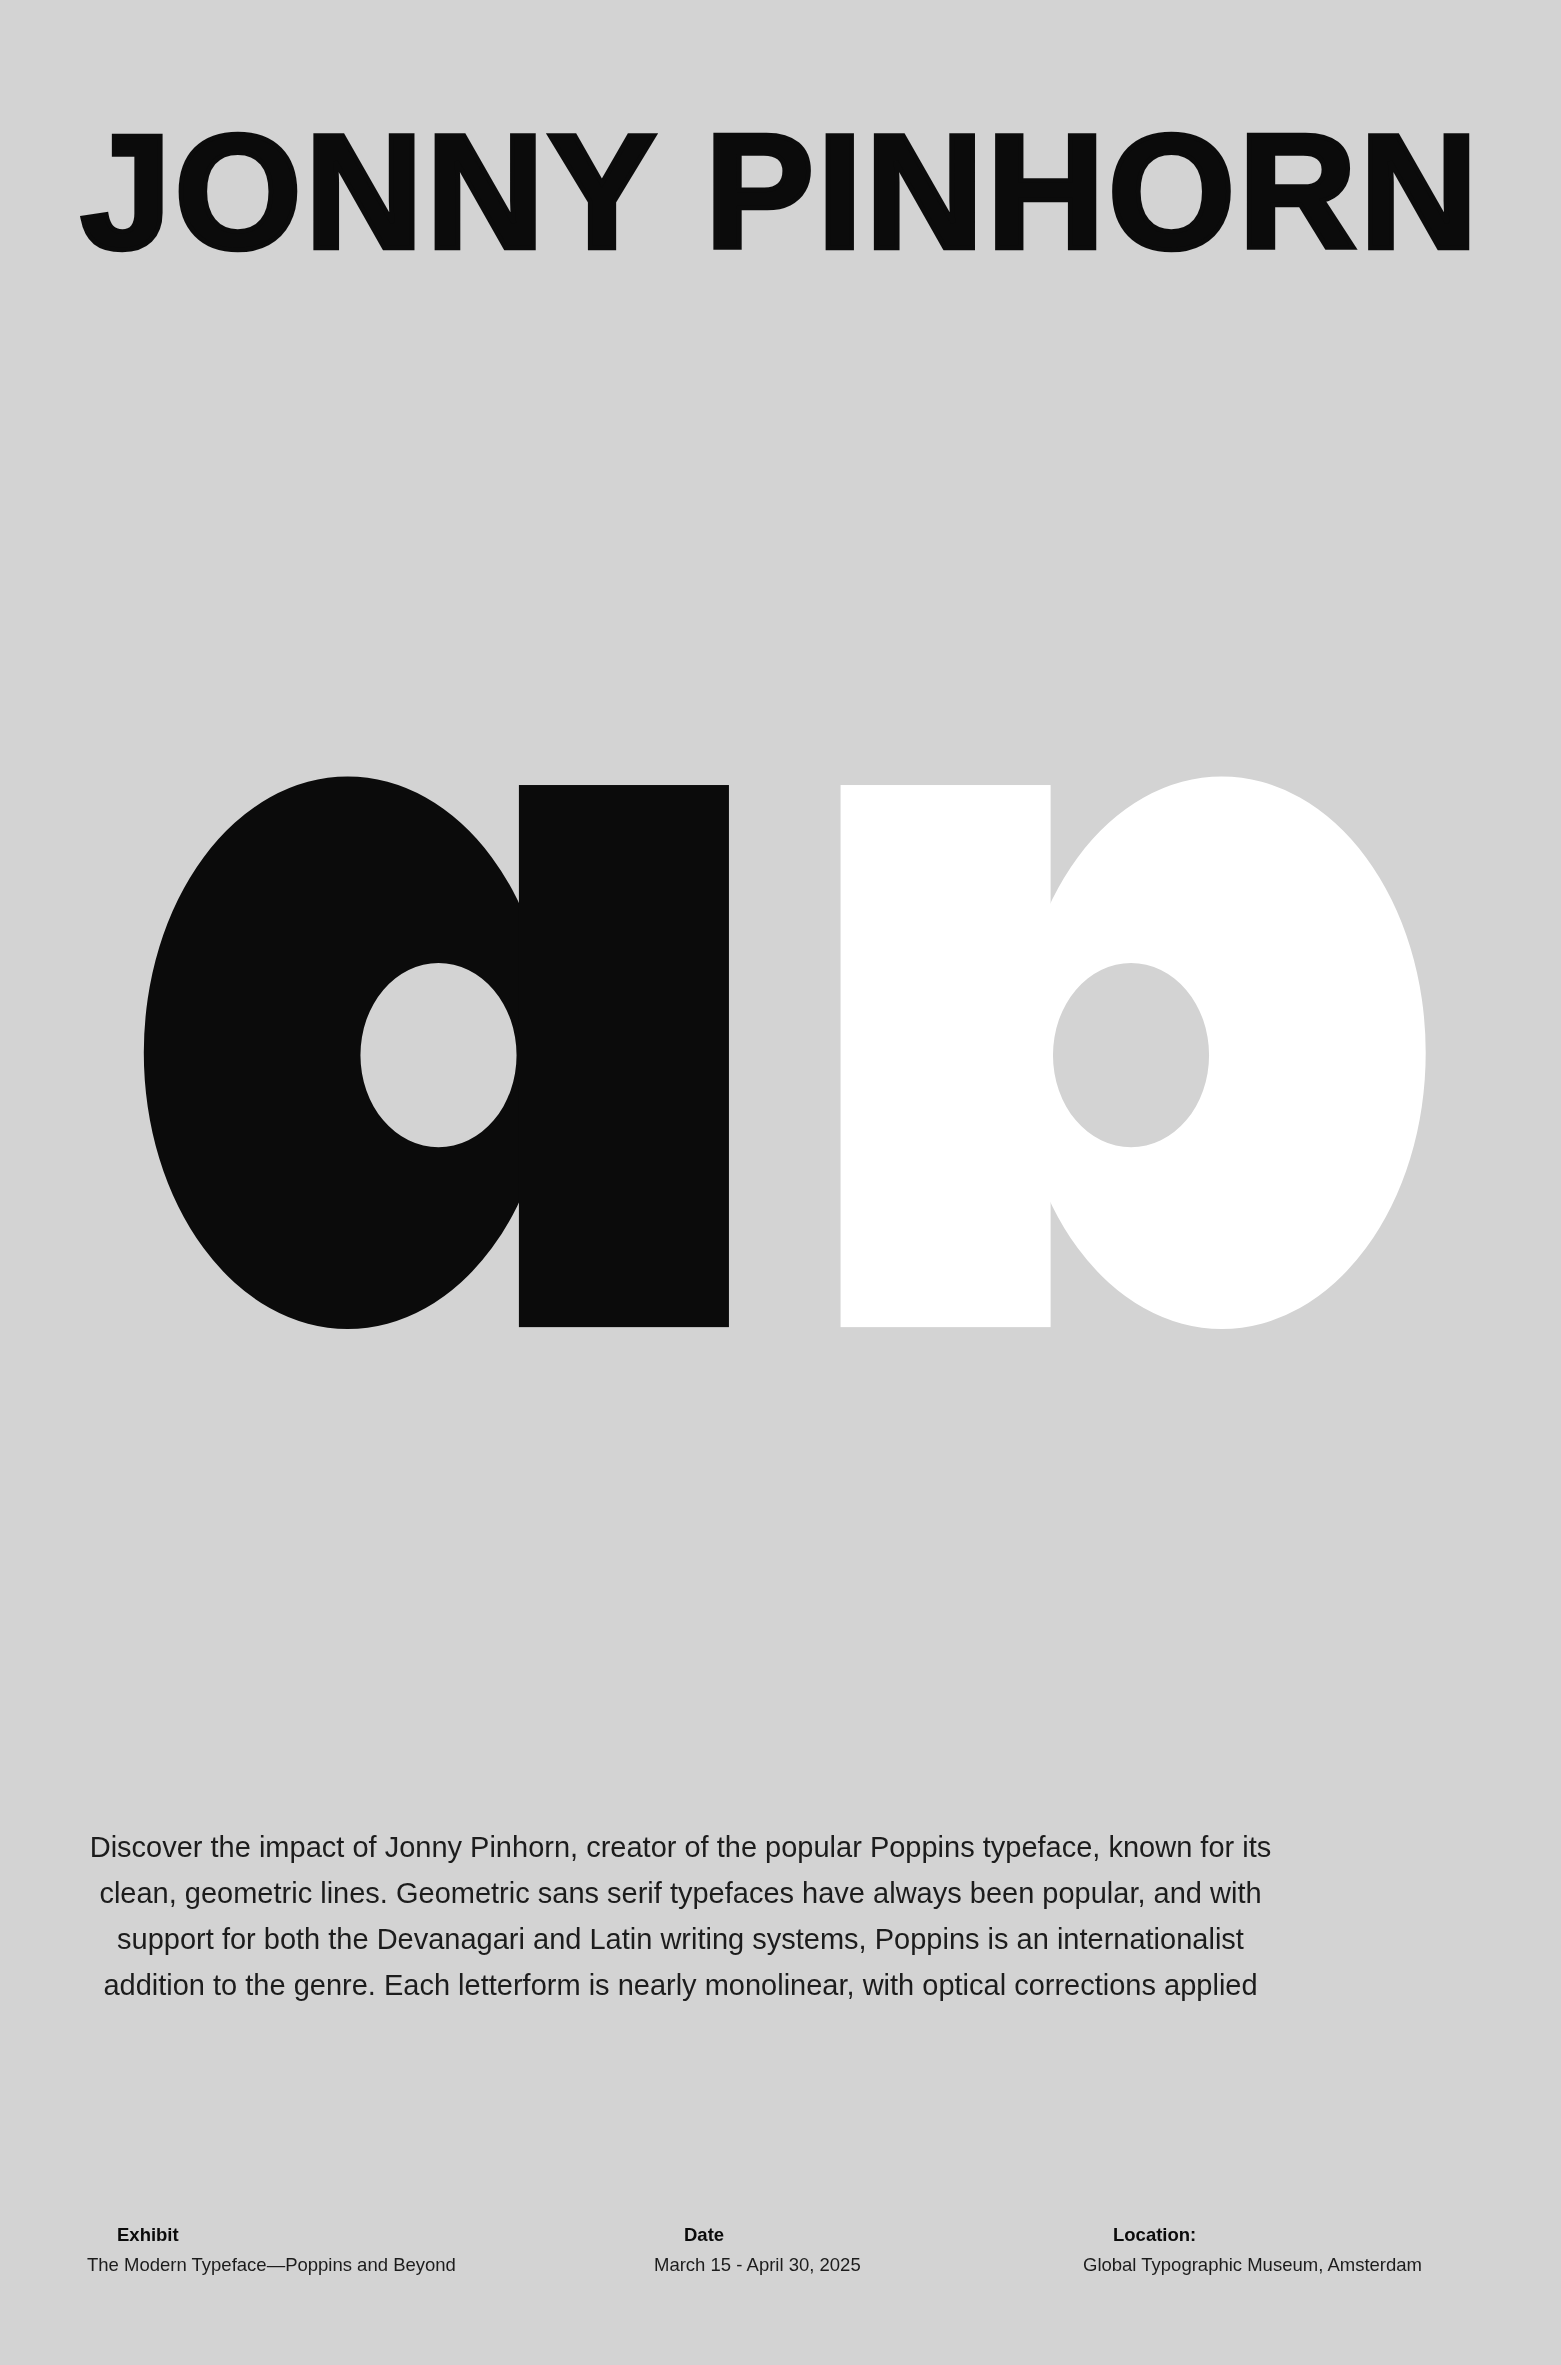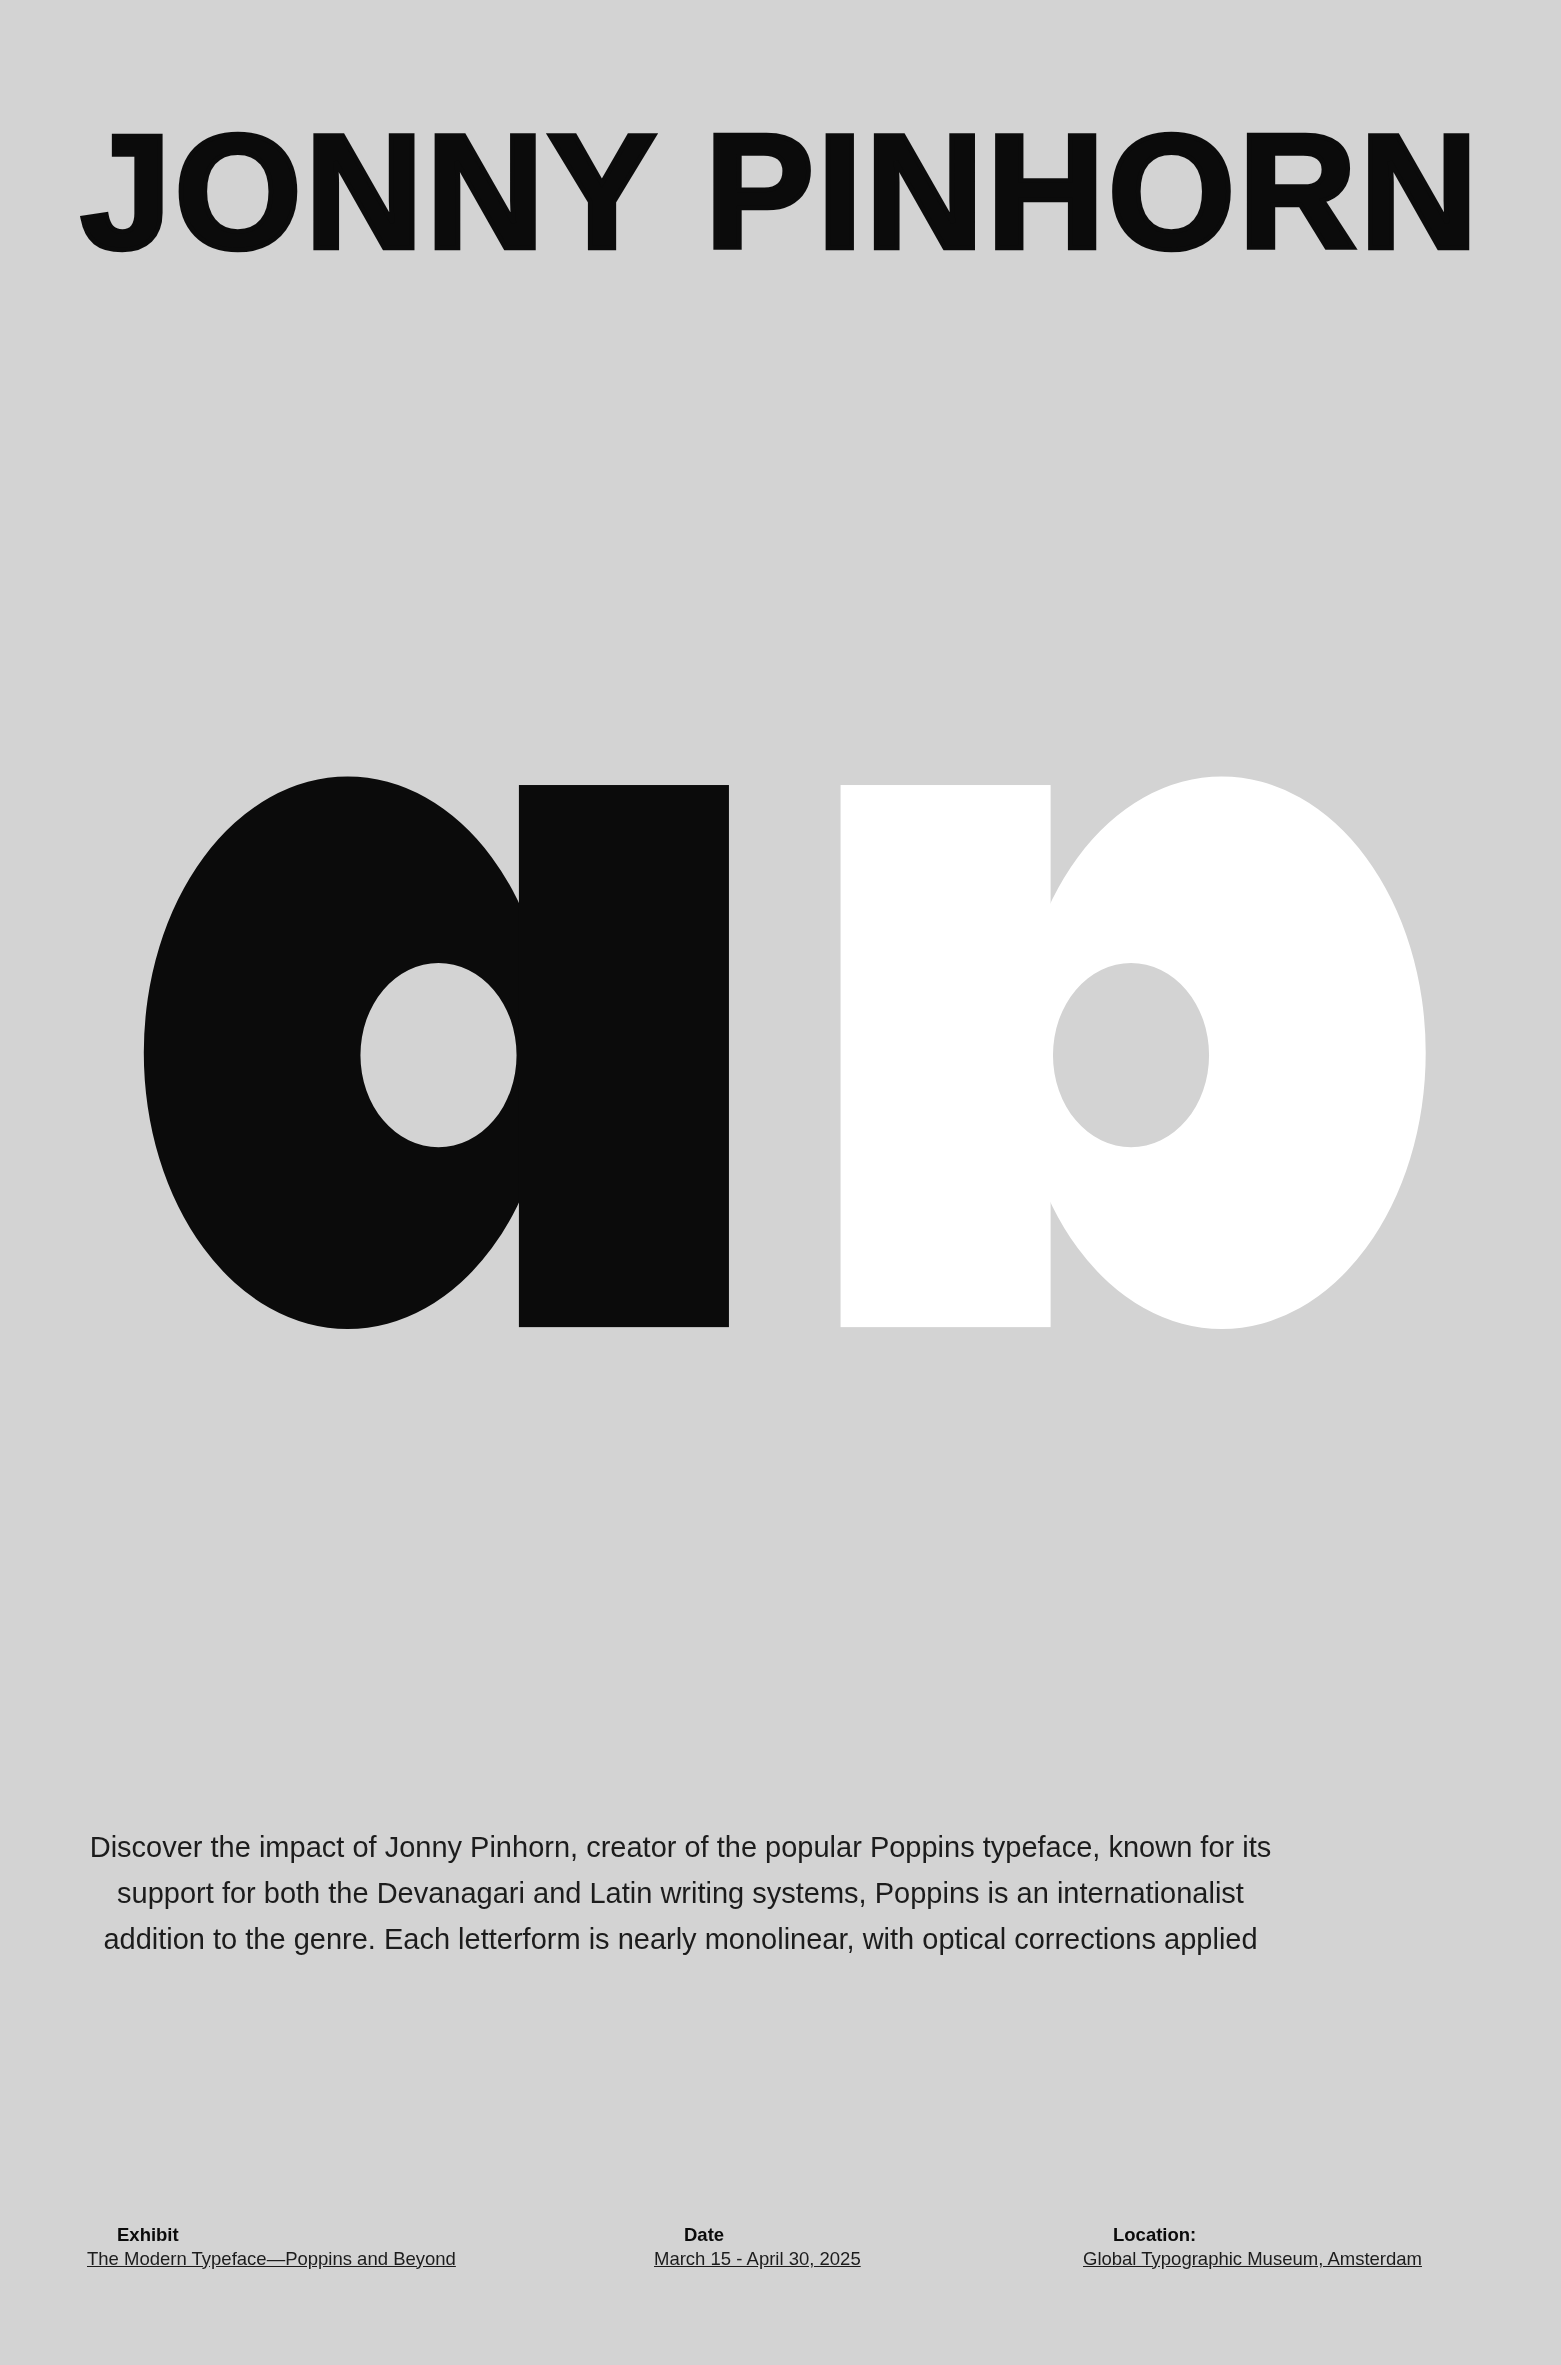--- a/index.html
+++ b/index.html
@@ -70,26 +70,25 @@
   .footer-col.col-date     { left: 654px; }
   .footer-col.col-location { left: 1083px; }
   .footer-label {
     font-size: 18.5px;
     line-height: 18.5px;
     font-weight: bold;
     color: var(--ink, #0b0b0b);
     margin-left: 30px;
   }
   .footer-value {
-    margin-top: 5px;
+    margin-top: 11px;
     font-size: 18.5px;
     line-height: 18.5px;
     font-weight: normal;
     color: var(--ink2, #1c1c1c);
-    text-decoration: underline;
   }
 </style>
 </head>
 <body>
 
 <div class="poster">
 
   <h1 class="title">JONNY PINHORN</h1>
 
   <svg class="specimen" viewBox="0 0 3300 5100" xmlns="http://www.w3.org/2000/svg" aria-hidden="true">
@@ -113,20 +112,21 @@
       <use href="#glyph-a-shape"></use>
     </g>
 
     <g class="glyph-white" transform="translate(3318,0) scale(-1,1)">
       <use href="#glyph-a-shape"></use>
     </g>
   </svg>
 
   <div class="paragraph">
     <div class="line">Discover the impact of Jonny Pinhorn, creator of the popular Poppins typeface, known for its</div>
+    <div class="line">clean, geometric lines. Geometric sans serif typefaces have always been popular, and with</div>
     <div class="line">support for both the Devanagari and Latin writing systems, Poppins is an internationalist</div>
     <div class="line">addition to the genre. Each letterform is nearly monolinear, with optical corrections applied</div>
   </div>
 
   <div class="footer-col col-exhibit">
     <div class="footer-label">Exhibit</div>
     <div class="footer-value">The Modern Typeface—Poppins and Beyond</div>
   </div>
 
   <div class="footer-col col-date">

